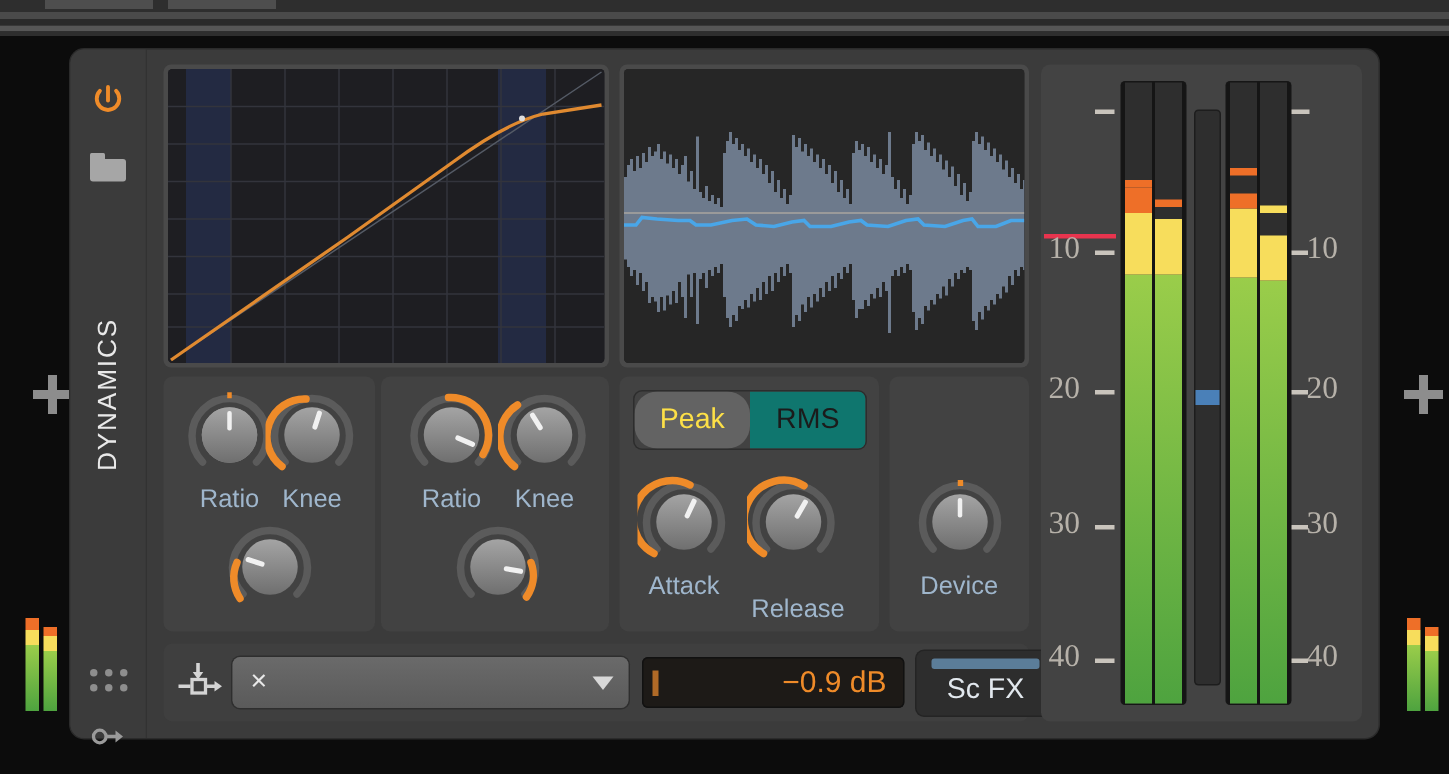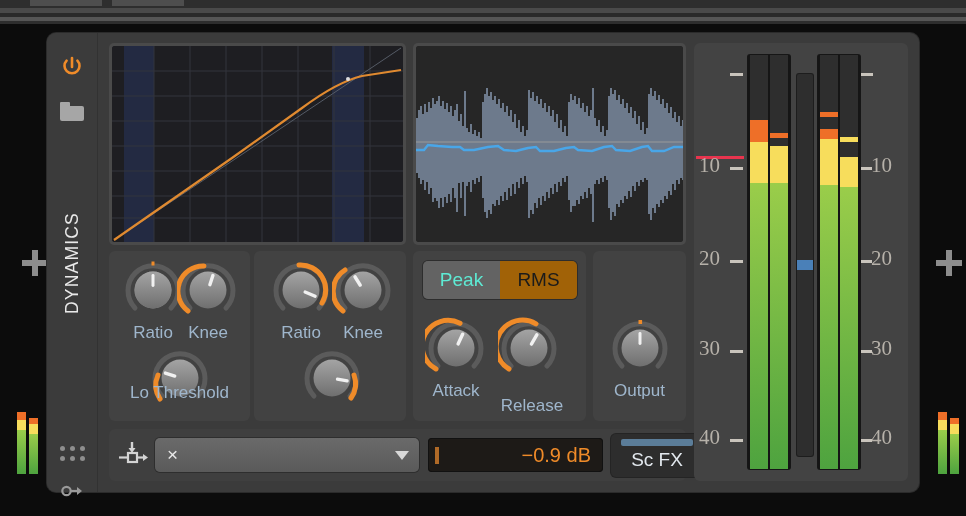--- a/index.html
+++ b/index.html
@@ -63,22 +63,22 @@
   .g-dyn{left:315px;top:218px;width:173px;height:170px;}
   .g-out{left:495px;top:218px;width:93px;height:170px;}
 
   .knob{position:absolute;width:62px;height:62px;}
   .knob svg{width:62px;height:62px;display:block;}
   .klabel{position:absolute;color:#9fb6cc;font-size:17px;text-align:center;white-space:nowrap;}
 
   
   .seg{position:absolute;left:10px;top:10px;width:154px;height:38px;border-radius:5px;overflow:hidden;display:flex;box-shadow:0 0 0 1px #2d2d2d;}
   .seg div{flex:1;display:flex;align-items:center;justify-content:center;font-size:19px;}
-  .seg .off{background:#636363;color:#5eead4;}
-  .seg .on{background:#a16207;color:#1b1b1b;}
+  .seg .off{background:#636363;color:#fde047;border-radius:15px;}
+  .seg .on{background:#0f766e;color:#1b1b1b;}
 
   
   .botbar{position:absolute;left:11px;top:396px;width:577px;height:52px;background:#3f3f3f;border-radius:6px;}
   .sc-icon{position:absolute;left:8px;top:11px;width:34px;height:30px;}
   .combo{
     position:absolute;left:46px;top:9px;width:264px;height:34px;border-radius:5px;
     background:linear-gradient(#6a6a6a,#5a5a5a);box-shadow:0 0 0 1px #2e2e2e;
     display:flex;align-items:center;
   }
   .combo .x{color:#e8e8e8;font-size:19px;margin-left:12px;}
@@ -398,21 +398,20 @@
       <div class="klabel" style="left:58px;top:72px;width:82px;">Knee</div>
 
       <div class="knob" style="left:40px;top:96px;">
         <svg viewBox="0 0 62 62">
           <path d="M13 49 A25 25 0 1 1 49 49" stroke="#5b5b5b" stroke-width="5" fill="none" stroke-linecap="round"></path>
           <path d="M11 52 A25 25 0 0 1 9 28" stroke="#ef8b29" stroke-width="5" fill="none" stroke-linecap="round"></path>
           <circle cx="31" cy="31" r="18.5" fill="url(#kg1)"></circle>
           <rect x="29.5" y="14" width="3.4" height="13" rx="1.5" fill="#f1f1f1" transform="rotate(-72 31 31)"></rect>
         </svg>
       </div>
-      <div class="klabel" style="left:-5px;top:132px;width:151px;">Lo Threshold</div>
     </div>
 
     <div class="group g-hi">
       <div class="knob" style="left:16px;top:8px;">
         <svg viewBox="0 0 62 62">
           <path d="M13 49 A25 25 0 1 1 49 49" stroke="#5b5b5b" stroke-width="5" fill="none" stroke-linecap="round"></path>
           <path d="M29 6 A25 25 0 0 1 52 44" stroke="#ef8b29" stroke-width="5" fill="none" stroke-linecap="round"></path>
           <circle cx="31" cy="31" r="18.5" fill="url(#kg1)"></circle>
           <rect x="29.5" y="14" width="3.4" height="14" rx="1.5" fill="#f1f1f1" transform="rotate(113 31 31)"></rect>
         </svg>
@@ -468,21 +467,21 @@
 
     <div class="group g-out">
       <div class="knob" style="left:16px;top:66px;">
         <svg viewBox="0 0 62 62">
           <path d="M13 49 A25 25 0 1 1 49 49" stroke="#5b5b5b" stroke-width="5" fill="none" stroke-linecap="round"></path>
           <circle cx="31" cy="31" r="18.5" fill="url(#kg1)"></circle>
           <rect x="29.5" y="15" width="3" height="13" rx="1.4" fill="#f1f1f1"></rect>
           <rect x="29.5" y="3" width="3.6" height="4" fill="#ef8b29"></rect>
         </svg>
       </div>
-      <div class="klabel" style="left:-2px;top:130px;width:97px;">Output</div>
+      <div class="klabel" style="left:-2px;top:130px;width:97px;">Device</div>
     </div>
 
     <div class="botbar">
       <div class="sc-icon">
         <svg width="34" height="30" viewBox="0 0 34 30">
           <path d="M15 2 L15 10" stroke="#d4d4d4" stroke-width="2.4"></path>
           <path d="M11.5 8 L15 13 L18.5 8 Z" fill="#d4d4d4"></path>
           <rect x="11" y="13" width="9" height="9" fill="none" stroke="#d4d4d4" stroke-width="2.2"></rect>
           <path d="M2 17.5 L10 17.5" stroke="#d4d4d4" stroke-width="2.2"></path>
           <path d="M21 17.5 L28 17.5" stroke="#d4d4d4" stroke-width="2.2"></path>

